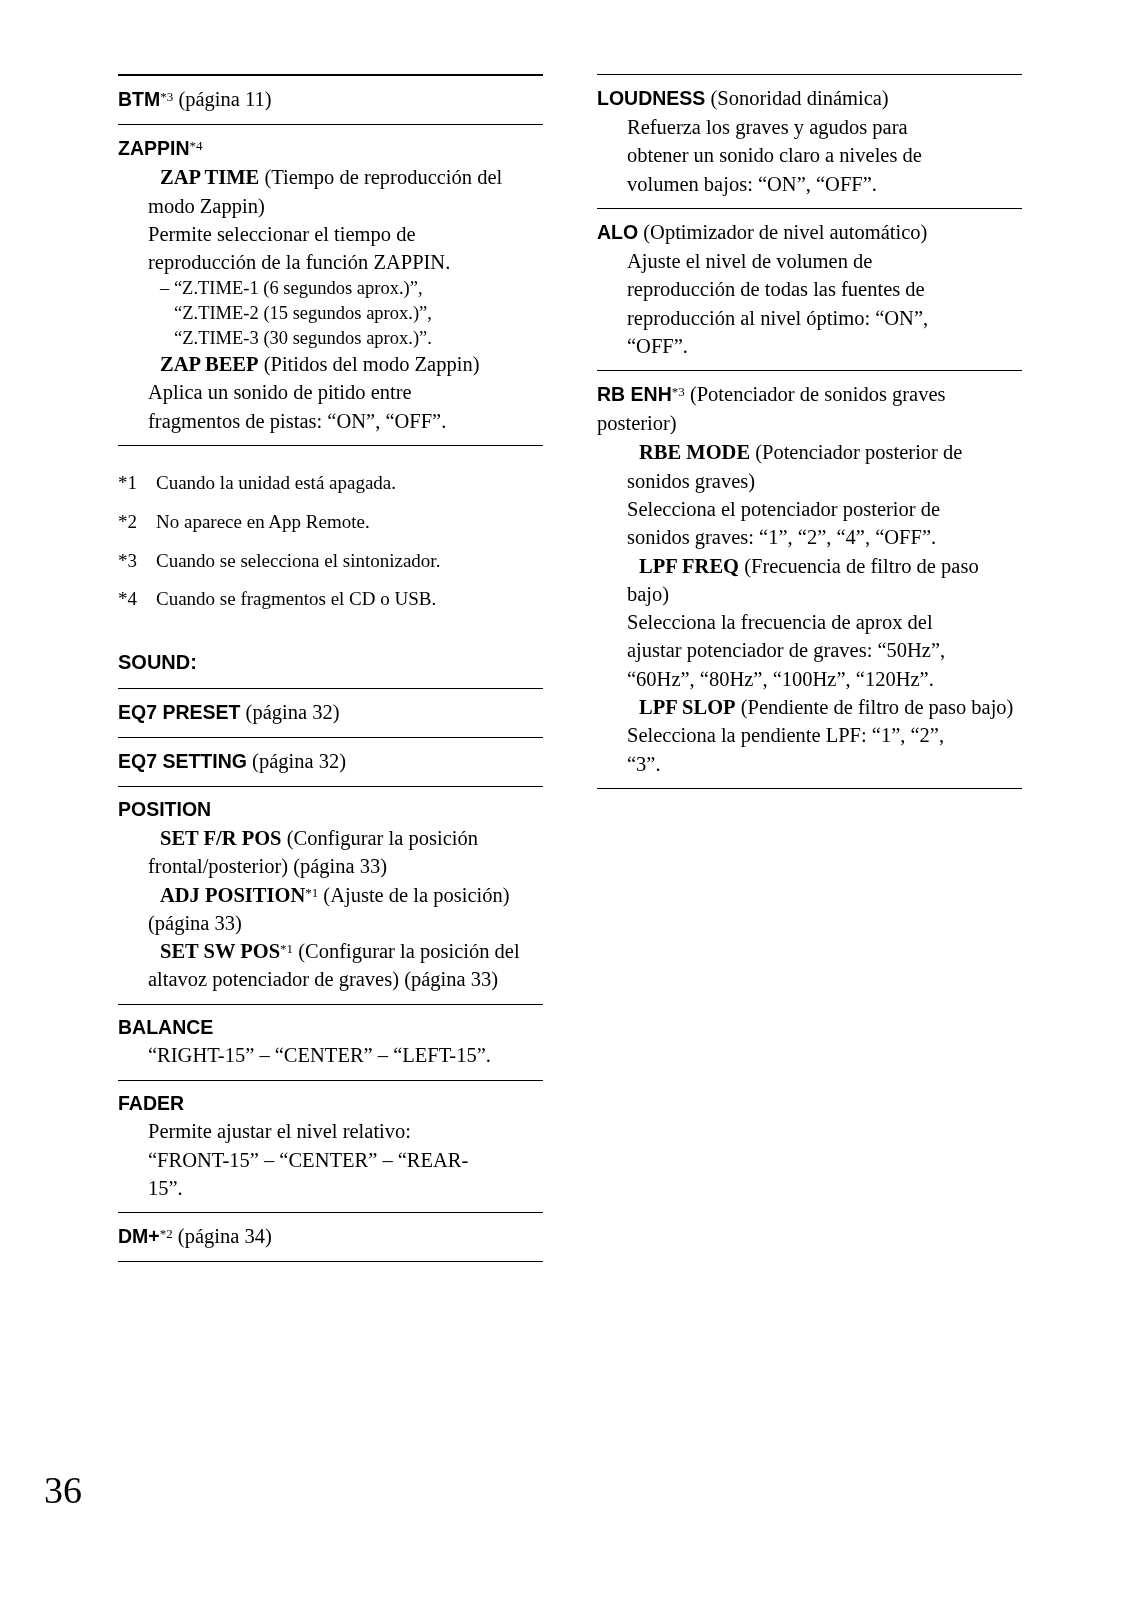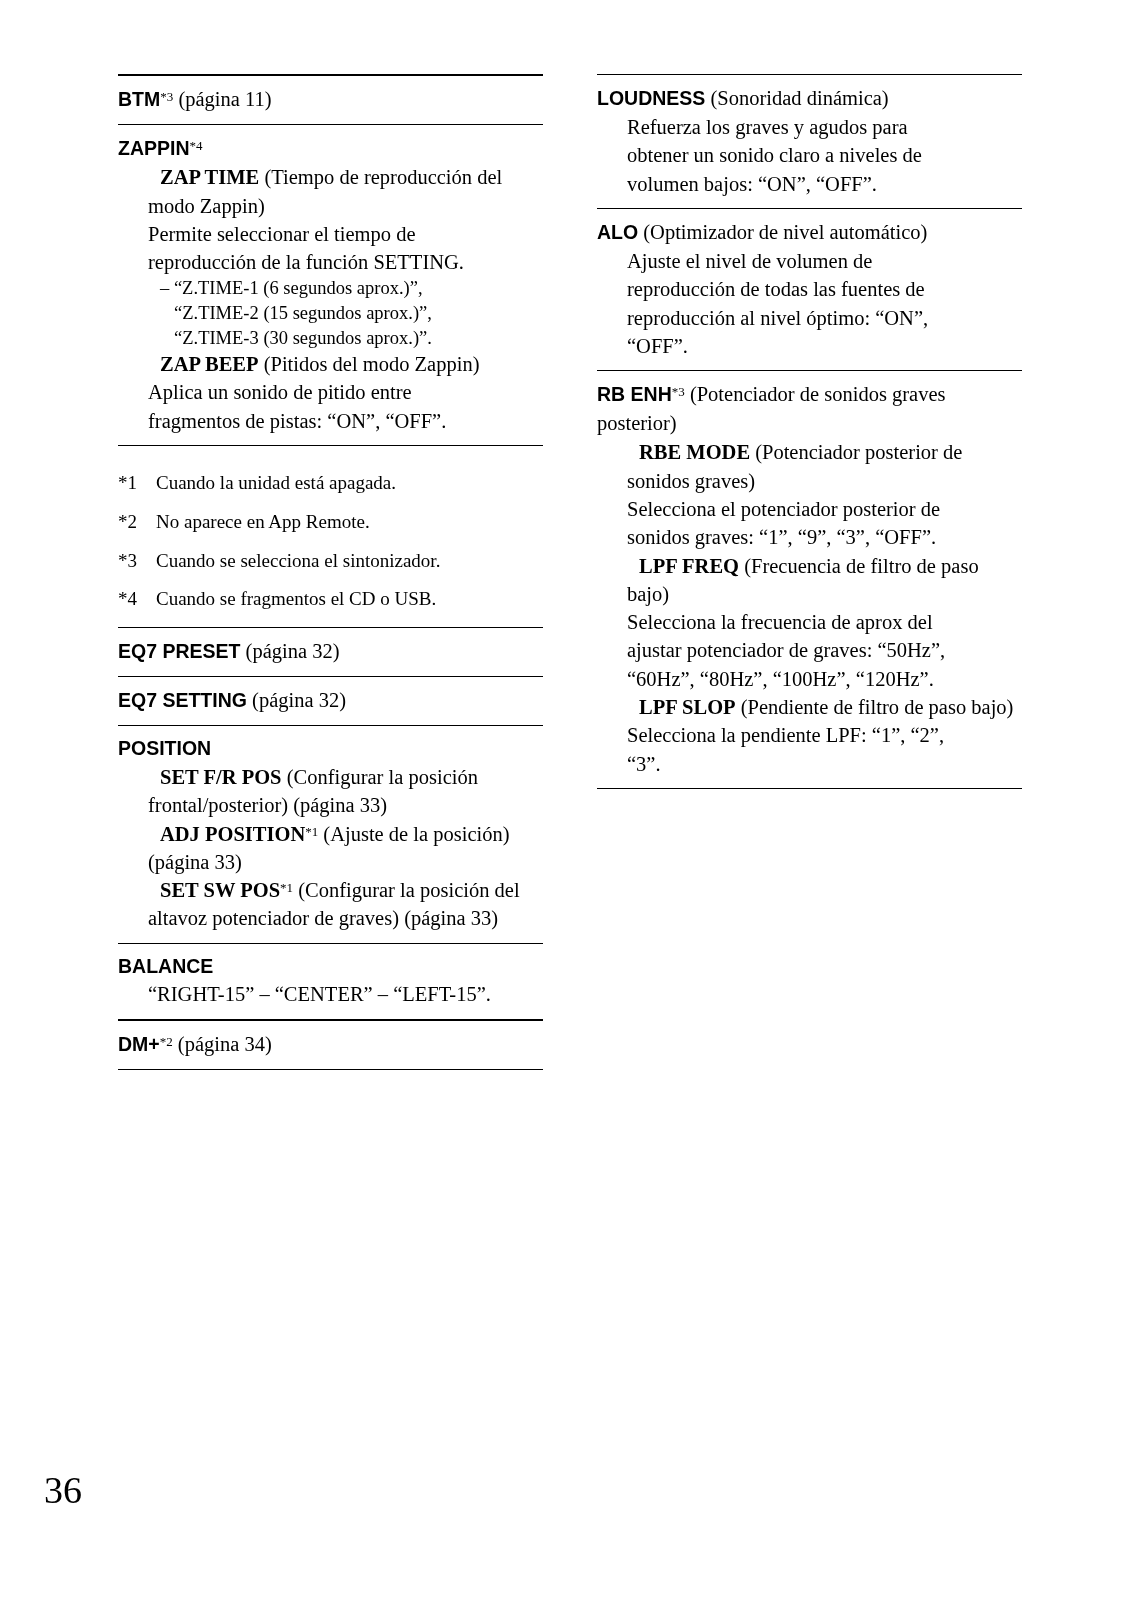--- a/index.html
+++ b/index.html
@@ -121,21 +121,21 @@
     <div class="rule thin"></div>
 
     <div class="block">
       <div class="entry">
         <span class="hdr">ZAPPIN</span><sup class="star">*4</sup>
 
         <div class="sub tight">
           <span class="subhdr">ZAP TIME</span>
           <span>(Tiempo de reproducción del modo Zappin)</span>
           <div>Permite seleccionar el tiempo de</div>
-          <div>reproducción de la función SETTING.</div>
+          <div>reproducción de la función ZAPPIN.</div>
         </div>
 
         <div class="dashlist">
           <div class="d-row">– “Z.TIME-1 (6 segundos aprox.)”,</div>
           <div class="d-cont">“Z.TIME-2 (15 segundos aprox.)”,</div>
           <div class="d-cont">“Z.TIME-3 (30 segundos aprox.)”.</div>
         </div>
 
         <div class="sub tight">
           <span class="subhdr">ZAP BEEP</span>
@@ -160,20 +160,21 @@
       <div class="fn">
         <span class="fn-mark">*3</span>
         <span>Cuando se selecciona el sintonizador.</span>
       </div>
       <div class="fn">
         <span class="fn-mark">*4</span>
         <span>Cuando se fragmentos el CD o USB.</span>
       </div>
     </div>
 
+    <div class="section-label">SOUND:</div>
 
     <div class="rule"></div>
 
     <div class="block">
       <div class="entry">
         <span class="hdr">EQ7 PRESET</span>
         <span>(página 32)</span>
       </div>
     </div>
 
@@ -212,20 +213,30 @@
       <div class="entry">
         <div class="hdr">BALANCE</div>
         <div class="sub tight">
           <div>“RIGHT-15” – “CENTER” – “LEFT-15”.</div>
         </div>
       </div>
     </div>
 
     <div class="rule thin"></div>
 
+    <div class="block">
+      <div class="entry">
+        <div class="hdr">FADER</div>
+        <div class="sub tight">
+          <div>Permite ajustar el nivel relativo:</div>
+          <div>“FRONT-15” – “CENTER” – “REAR-</div>
+          <div>15”.</div>
+        </div>
+      </div>
+    </div>
 
     <div class="rule thin"></div>
 
     <div class="block">
       <div class="entry">
         <span class="hdr">DM+</span><sup class="star">*2</sup>
         <span>(página 34)</span>
       </div>
     </div>
 
@@ -267,21 +278,21 @@
 
     <div class="block">
       <div class="entry">
         <span class="hdr">RB ENH</span><sup class="star">*3</sup>
         <span>(Potenciador de sonidos graves posterior)</span>
 
         <div class="sub tight">
           <span class="subhdr">RBE MODE</span>
           <span>(Potenciador posterior de sonidos graves)</span>
           <div>Selecciona el potenciador posterior de</div>
-          <div>sonidos graves: “1”, “9”, “3”, “OFF”.</div>
+          <div>sonidos graves: “1”, “2”, “4”, “OFF”.</div>
         </div>
 
         <div class="sub tight">
           <span class="subhdr">LPF FREQ</span>
           <span>(Frecuencia de filtro de paso bajo)</span>
           <div>Selecciona la frecuencia de aprox del</div>
           <div>ajustar potenciador de graves: “50Hz”,</div>
           <div>“60Hz”, “80Hz”, “100Hz”, “120Hz”.</div>
         </div>
 

